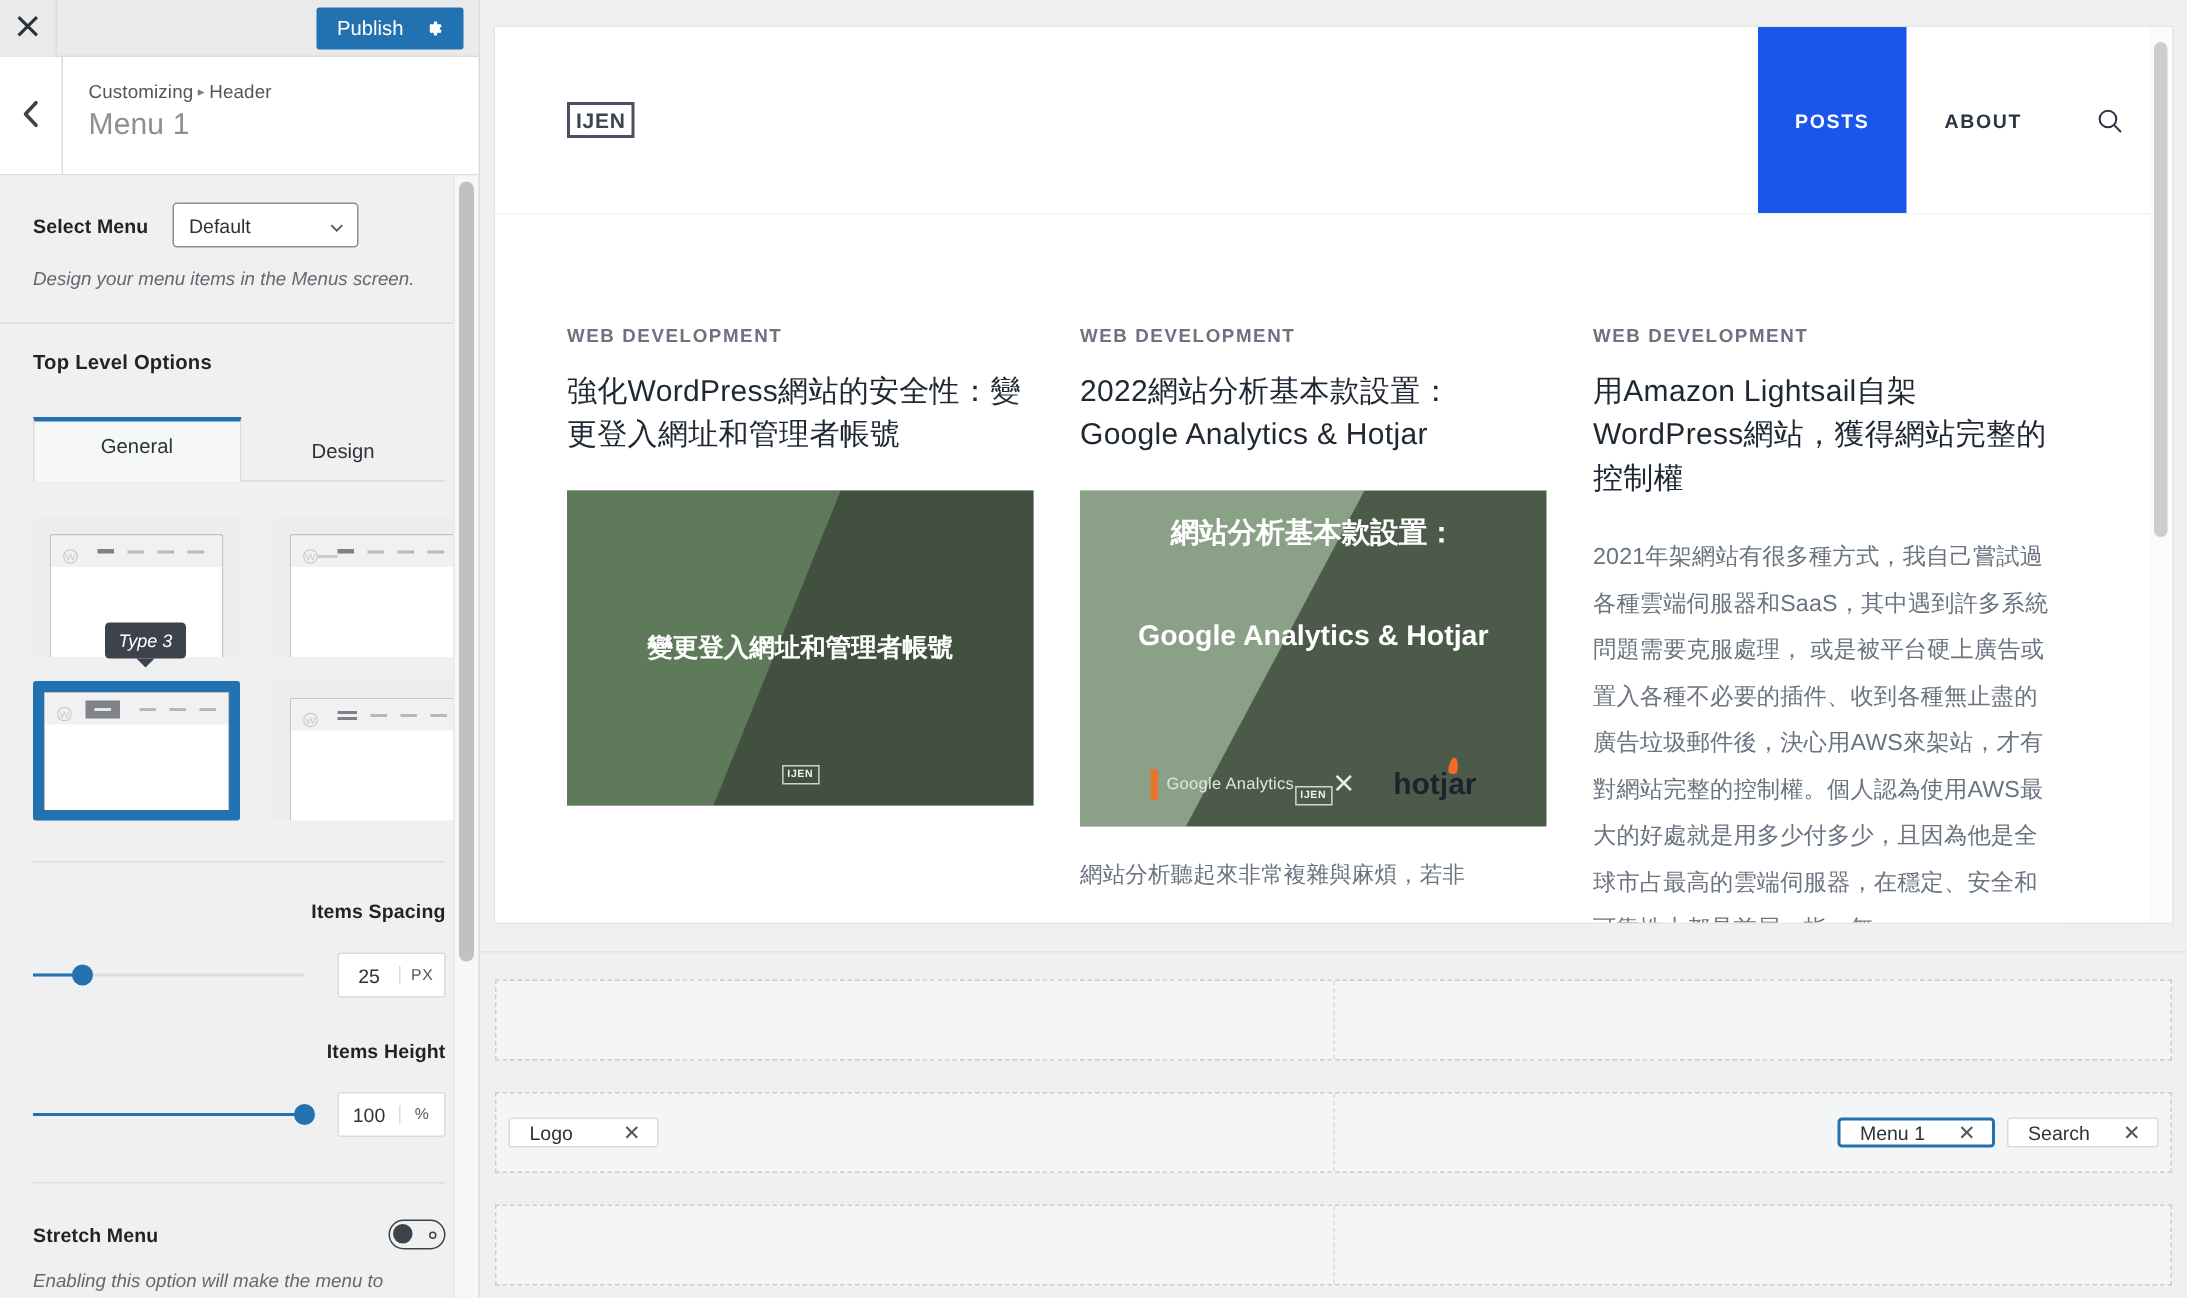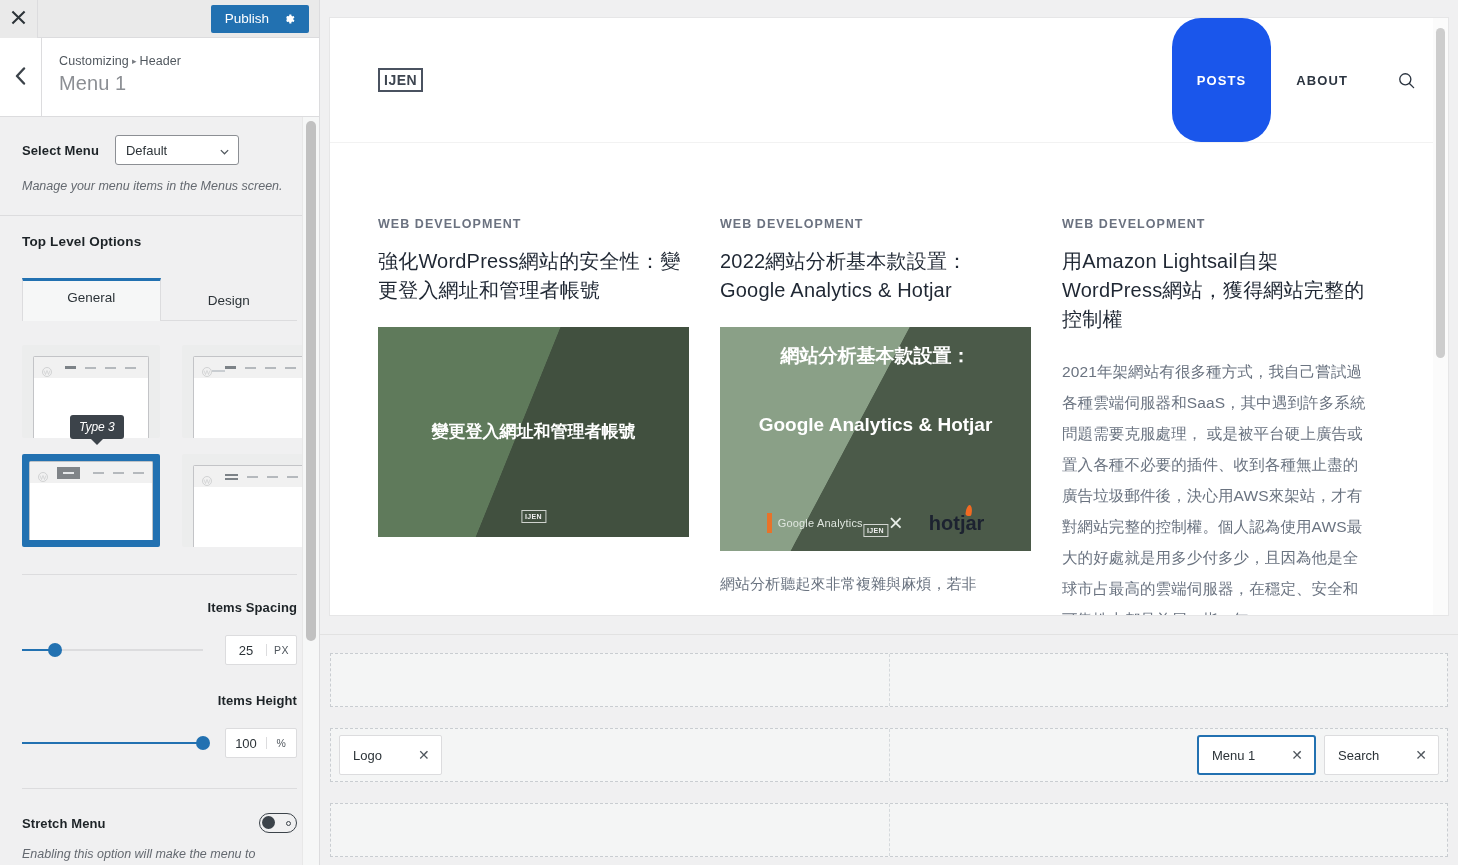--- a/index.html
+++ b/index.html
@@ -222,21 +222,21 @@
     font-weight: 700; font-size: 14px; letter-spacing: .5px; color: #3d4550;
     line-height: 1;
   }
   .site-nav { display: flex; align-items: stretch; }
   .nav-item {
     display: flex; align-items: center; justify-content: center;
     font-size: 13px; font-weight: 700; letter-spacing: 1.1px;
     color: #2b3440; cursor: pointer; padding: 0 25px;
     text-transform: uppercase;
   }
-  .nav-item.active { background: #1a56eb; color: #fff; border-radius: 29px; }
+  .nav-item.active { background: #1a56eb; color: #fff; }
   .nav-search {
     display: flex; align-items: center; justify-content: center;
     padding: 0 32px 0 24px; cursor: pointer; color: #2b3440;
   }
   .nav-search svg { width: 19px; height: 19px; }
 
   .cards {
     display: flex; gap: 31px; padding: 74px 48px 0 48px; align-items: flex-start;
   }
   .card { width: 311px; background: #fff; }
@@ -304,23 +304,23 @@
     border: 1px dashed #c9cdd1; background: #f4f5f5;
   }
   .b-col {
     flex: 1; border-right: 1px dashed #d5d9dc;
     display: flex; align-items: center; padding: 0 8px;
   }
   .b-col:last-child { border-right: none; }
   .b-col.right { justify-content: flex-end; gap: 8px; }
   .chip {
     background: #fff; border: 1px solid #dcdcde; border-radius: 2px;
-    height: 40px; min-width: 100px; display: flex; align-items: center;
+    height: 20px; min-width: 100px; display: flex; align-items: center;
     justify-content: space-between; padding: 0 11px 0 13px;
-    font-size: 13px; color: #2c3338; cursor: grab; gap: 36px;
+    font-size: 13px; color: #2c3338; cursor: grab; gap: 22px;
   }
   .chip.selected { border: 2px solid #2271b1; border-radius: 3px; }
   .chip .x { color: #50575e; font-size: 14px; cursor: pointer; line-height: 1; }
   .b-row.r2 { background: #f4f5f5; }
 </style>
 </head>
 <body>
 
 <div id="app">
 
@@ -370,21 +370,21 @@
           <div class="lbl">Select Menu</div>
           <div class="select-box">
             <span>Default</span>
             <span class="chev">
               <svg width="11" height="11" viewBox="0 0 12 12">
                   <path d="M2 4.5 L6 8.5 L10 4.5" stroke="#50575e" stroke-width="1.3" fill="none"></path>
                 </svg>
             </span>
           </div>
         </div>
-        <div class="desc">Manage your menu items in the Menus screen.</div>
+        <div class="desc">Design your menu items in the Menus screen.</div>
       </div>
 
       <div class="sec nb" style="padding-bottom:0;">
         <div class="sec-title">Top Level Options</div>
 
         <div class="tabs">
           <div class="tab active">
             <span>General</span>
           </div>
           <div class="tab inactive">

